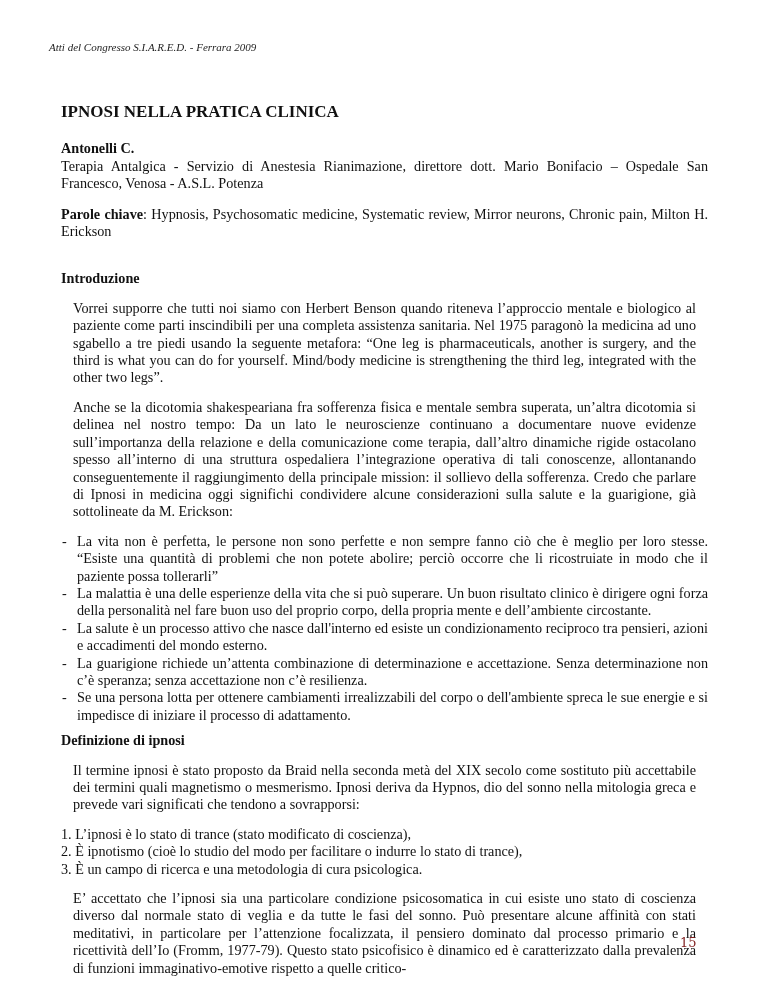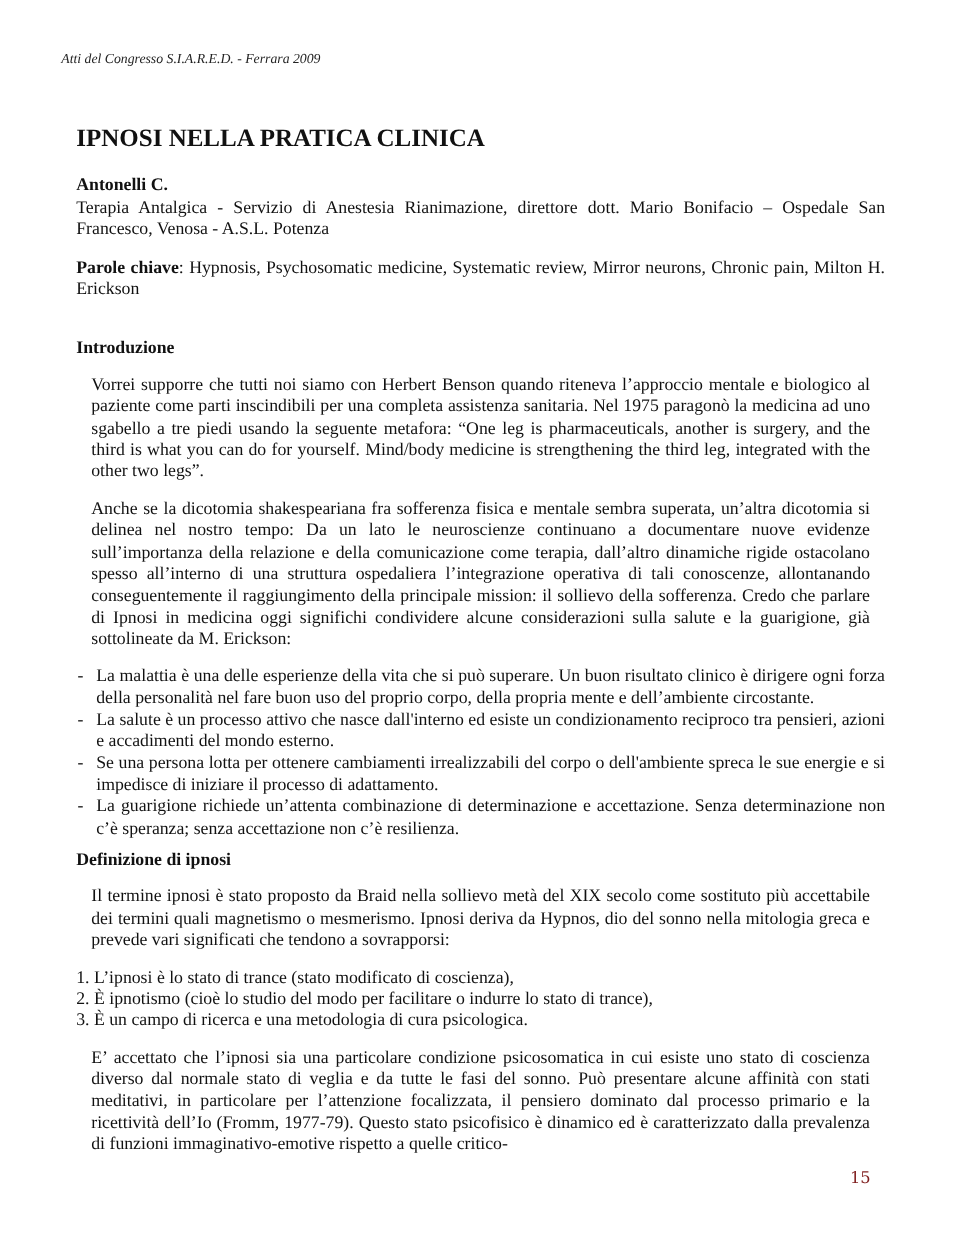--- a/index.html
+++ b/index.html
@@ -10,21 +10,21 @@
   }
   .page { position: absolute; left: 0; top: 0; width: 768px; height: 994px; }
   .running-header {
     position: absolute; left: 49px; top: 41px;
     font-style: italic; font-size: 11px; color: #222;
   }
   .content {
     position: absolute; left: 61px; top: 103px; width: 647px;
     font-size: 14.2px; line-height: 17.4px;
   }
-  .title { font-weight: bold; font-size: 20px; margin: 0 0 20px 0; }
+  .title { font-weight: bold; font-size: 17px; margin: 0 0 20px 0; }
   .author { font-weight: bold; margin: 0; }
   .affil { margin: 0 0 13px 0; text-align: justify; }
   .keywords { margin: 0; text-align: justify; }
   .keywords b { font-weight: bold; }
   .section-title { font-weight: bold; margin: 30px 0 0 0; }
   .section-title.s2 { margin-top: 8px; }
   p.body { margin: 12px; text-align: justify; }
   ul.dash { list-style: none; margin: 0; padding: 0; }
   ul.dash li { position: relative; padding-left: 16px; text-align: justify; }
   ul.dash li::before { content: "-"; position: absolute; left: 1px; top: 0; }
@@ -43,28 +43,29 @@
   <div class="content">
     <div class="title">IPNOSI NELLA PRATICA CLINICA</div>
     <div class="author">Antonelli C.</div>
     <div class="affil">Terapia  Antalgica - Servizio di Anestesia Rianimazione, direttore dott. Mario Bonifacio – Ospedale San Francesco, Venosa - A.S.L. Potenza</div>
     <div class="keywords"><b>Parole chiave</b><span>: Hypnosis, Psychosomatic medicine, Systematic review, Mirror neurons, Chronic pain, Milton H. Erickson</span></div>
 
     <div class="section-title">Introduzione</div>
     <p class="body">Vorrei supporre che tutti noi siamo con Herbert Benson quando riteneva l’approccio mentale e biologico al paziente come parti inscindibili per una completa assistenza sanitaria. Nel 1975 paragonò la medicina ad uno sgabello a tre piedi usando la seguente metafora: “One leg is pharmaceuticals, another is surgery, and the third is what you can do for yourself. Mind/body medicine is strengthening the third leg, integrated with the other two legs”.</p>
     <p class="body">Anche se la dicotomia shakespeariana fra sofferenza fisica e mentale sembra superata, un’altra dicotomia si delinea nel nostro tempo: Da un lato le neuroscienze continuano a documentare nuove evidenze sull’importanza della relazione e della comunicazione come terapia, dall’altro dinamiche rigide ostacolano spesso all’interno di una struttura ospedaliera l’integrazione operativa di tali conoscenze, allontanando conseguentemente il raggiungimento della principale mission: il sollievo della sofferenza. Credo che parlare di Ipnosi in medicina oggi significhi condividere alcune considerazioni sulla salute e la guarigione, già sottolineate da M. Erickson:</p>
     <ul class="dash">
+      <li>La vita non è perfetta, le persone non sono perfette e non sempre fanno ciò che è meglio per loro stesse. “Esiste una quantità di problemi che non potete abolire; perciò occorre che li ricostruiate in modo che il paziente possa tollerarli”</li>
       <li>La malattia è una delle esperienze della vita che si può superare. Un buon risultato clinico è dirigere ogni forza della personalità nel fare buon uso del proprio corpo, della propria mente e dell’ambiente circostante.</li>
       <li>La salute è un processo attivo che nasce dall'interno ed esiste un condizionamento reciproco tra pensieri, azioni e accadimenti del mondo esterno.</li>
+      <li>La guarigione richiede un’attenta combinazione di determinazione e accettazione. Senza determinazione non c’è speranza; senza accettazione non c’è resilienza.</li>
       <li>Se una persona lotta per ottenere cambiamenti irrealizzabili del corpo o dell'ambiente spreca le sue energie e si impedisce di iniziare il processo di adattamento.</li>
-      <li>La guarigione richiede un’attenta combinazione di determinazione e accettazione. Senza determinazione non c’è speranza; senza accettazione non c’è resilienza.</li>
     </ul>
 
     <div class="section-title s2">Definizione di ipnosi</div>
-    <p class="body">Il termine ipnosi è stato proposto da Braid  nella sollievo metà del XIX secolo come sostituto più accettabile dei termini quali  magnetismo o  mesmerismo. Ipnosi deriva da Hypnos, dio del sonno nella mitologia greca e prevede vari significati che tendono a sovrapporsi:</p>
+    <p class="body">Il termine ipnosi è stato proposto da Braid  nella seconda metà del XIX secolo come sostituto più accettabile dei termini quali  magnetismo o  mesmerismo. Ipnosi deriva da Hypnos, dio del sonno nella mitologia greca e prevede vari significati che tendono a sovrapporsi:</p>
     <ol class="num">
       <li>1. L’ipnosi è lo stato di trance (stato modificato di coscienza),</li>
       <li>2. È ipnotismo (cioè lo studio del modo per facilitare o indurre lo stato di trance),</li>
       <li>3. È un campo di ricerca e una metodologia di cura psicologica.</li>
     </ol>
     <p class="body">E’ accettato che l’ipnosi sia una particolare condizione psicosomatica in cui esiste uno stato di coscienza diverso dal normale stato di veglia e da tutte le fasi del sonno. Può presentare alcune affinità con stati meditativi, in particolare per l’attenzione focalizzata, il pensiero dominato dal processo primario e la ricettività dell’Io (Fromm, 1977-79). Questo stato psicofisico è dinamico ed è caratterizzato dalla prevalenza di funzioni immaginativo-emotive rispetto a quelle critico-</p>
   </div>
 
   <div class="page-number">15</div>
 </div>

